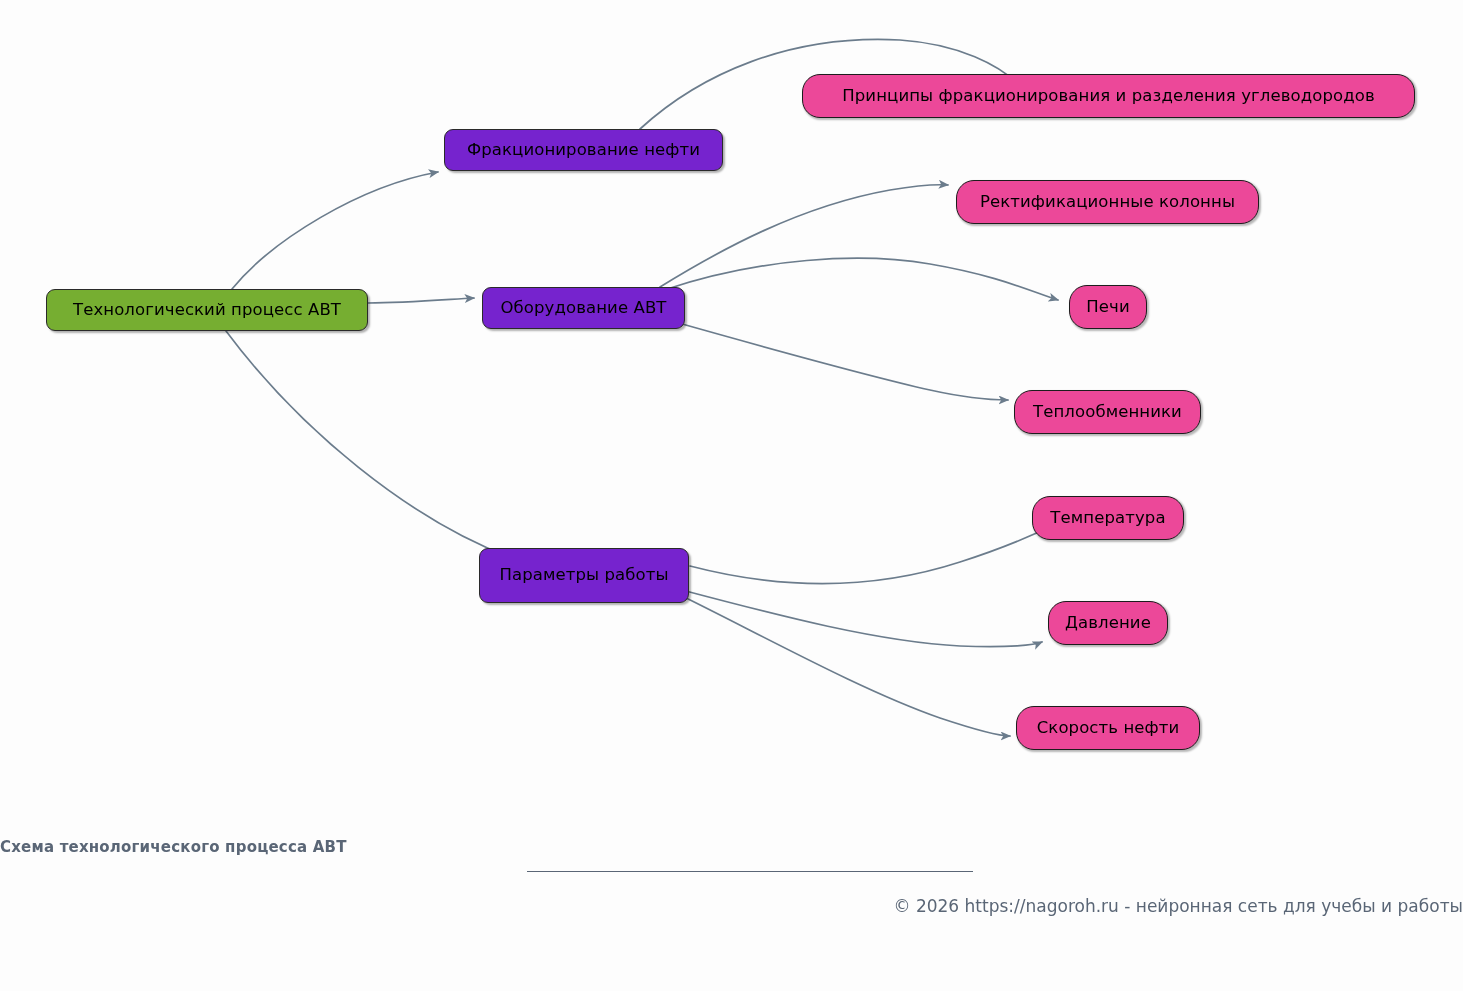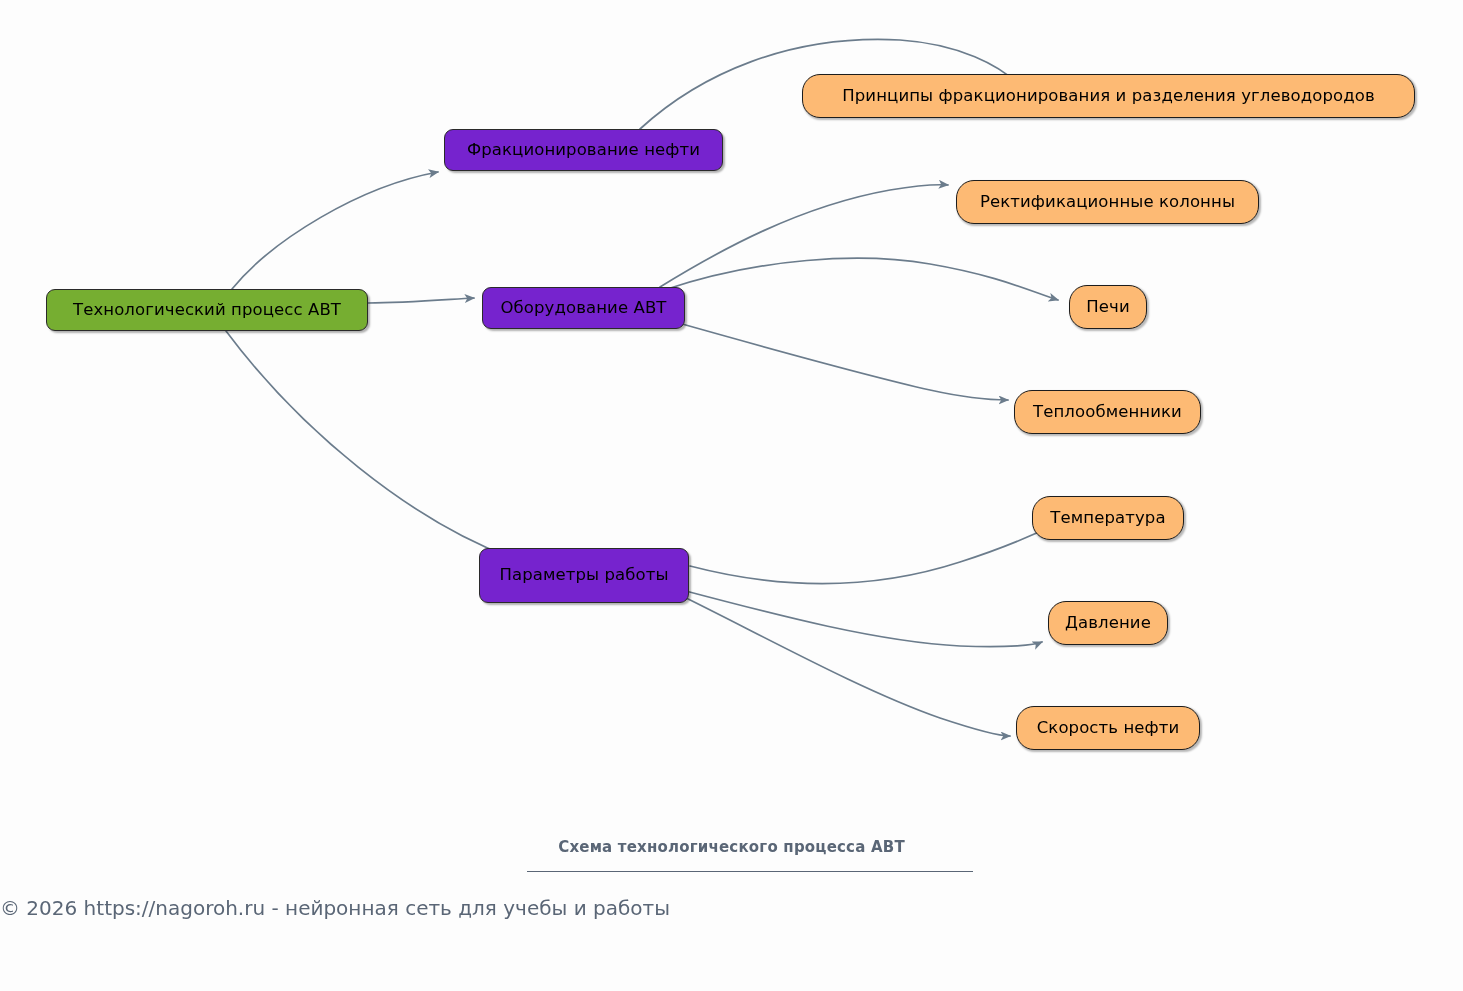--- a/index.html
+++ b/index.html
@@ -54,51 +54,51 @@
   }
 
   .node-branch {
     background: #7623ce;
     border: 1.3px solid #2a2a2a;
     border-radius: 9px;
     box-shadow: 2px 2px 2px rgba(0,0,0,0.30);
   }
 
   .node-leaf {
-    background: #fdba74;
+    background: #ec4899;
     border: 1.3px solid #1d1d1d;
     border-radius: 18px;
     box-shadow: 1.5px 1.5px 2px rgba(0,0,0,0.28);
   }
   .footer-title {
     position: absolute;
     left: 0;
     top: 838px;
     width: 1463px;
-    text-align: center;
+    text-align: left;
     font-size: 15px;
     font-weight: bold;
     color: #5a6676;
     letter-spacing: 0.2px;
   }
   .footer-divider {
     position: absolute;
     left: 527px;
     top: 871px;
     width: 446px;
     height: 1px;
     background: #5a6676;
   }
   .footer-copy {
     position: absolute;
     left: 0;
     top: 896px;
     width: 1463px;
-    text-align: left;
-    font-size: 20px;
+    text-align: right;
+    font-size: 17px;
     color: #5a6676;
   }
 </style>
 </head>
 <body>
 
 <div id="mindmap-canvas">
 
   <svg class="edge-layer" id="edge-layer" viewBox="0 0 1463 991" xmlns="http://www.w3.org/2000/svg">
     <defs>

